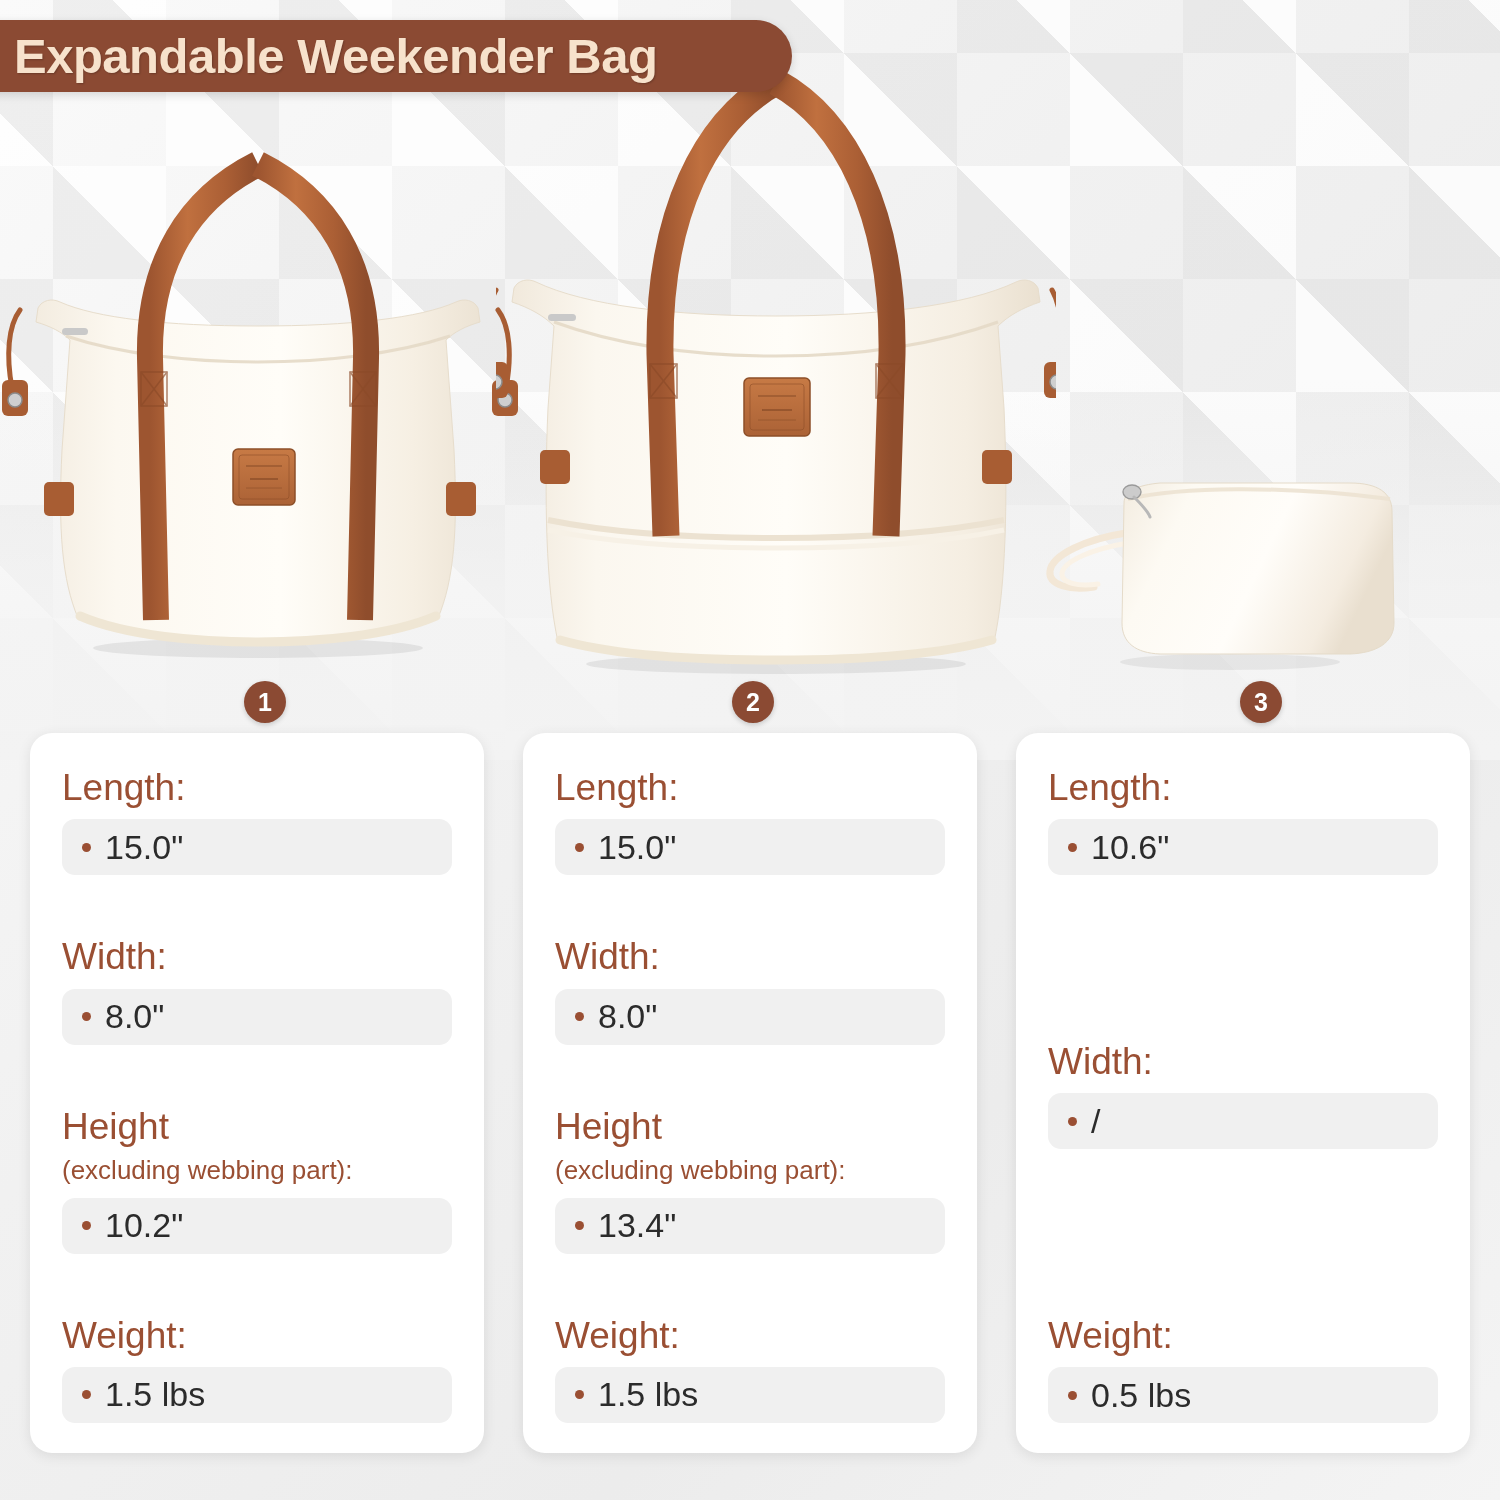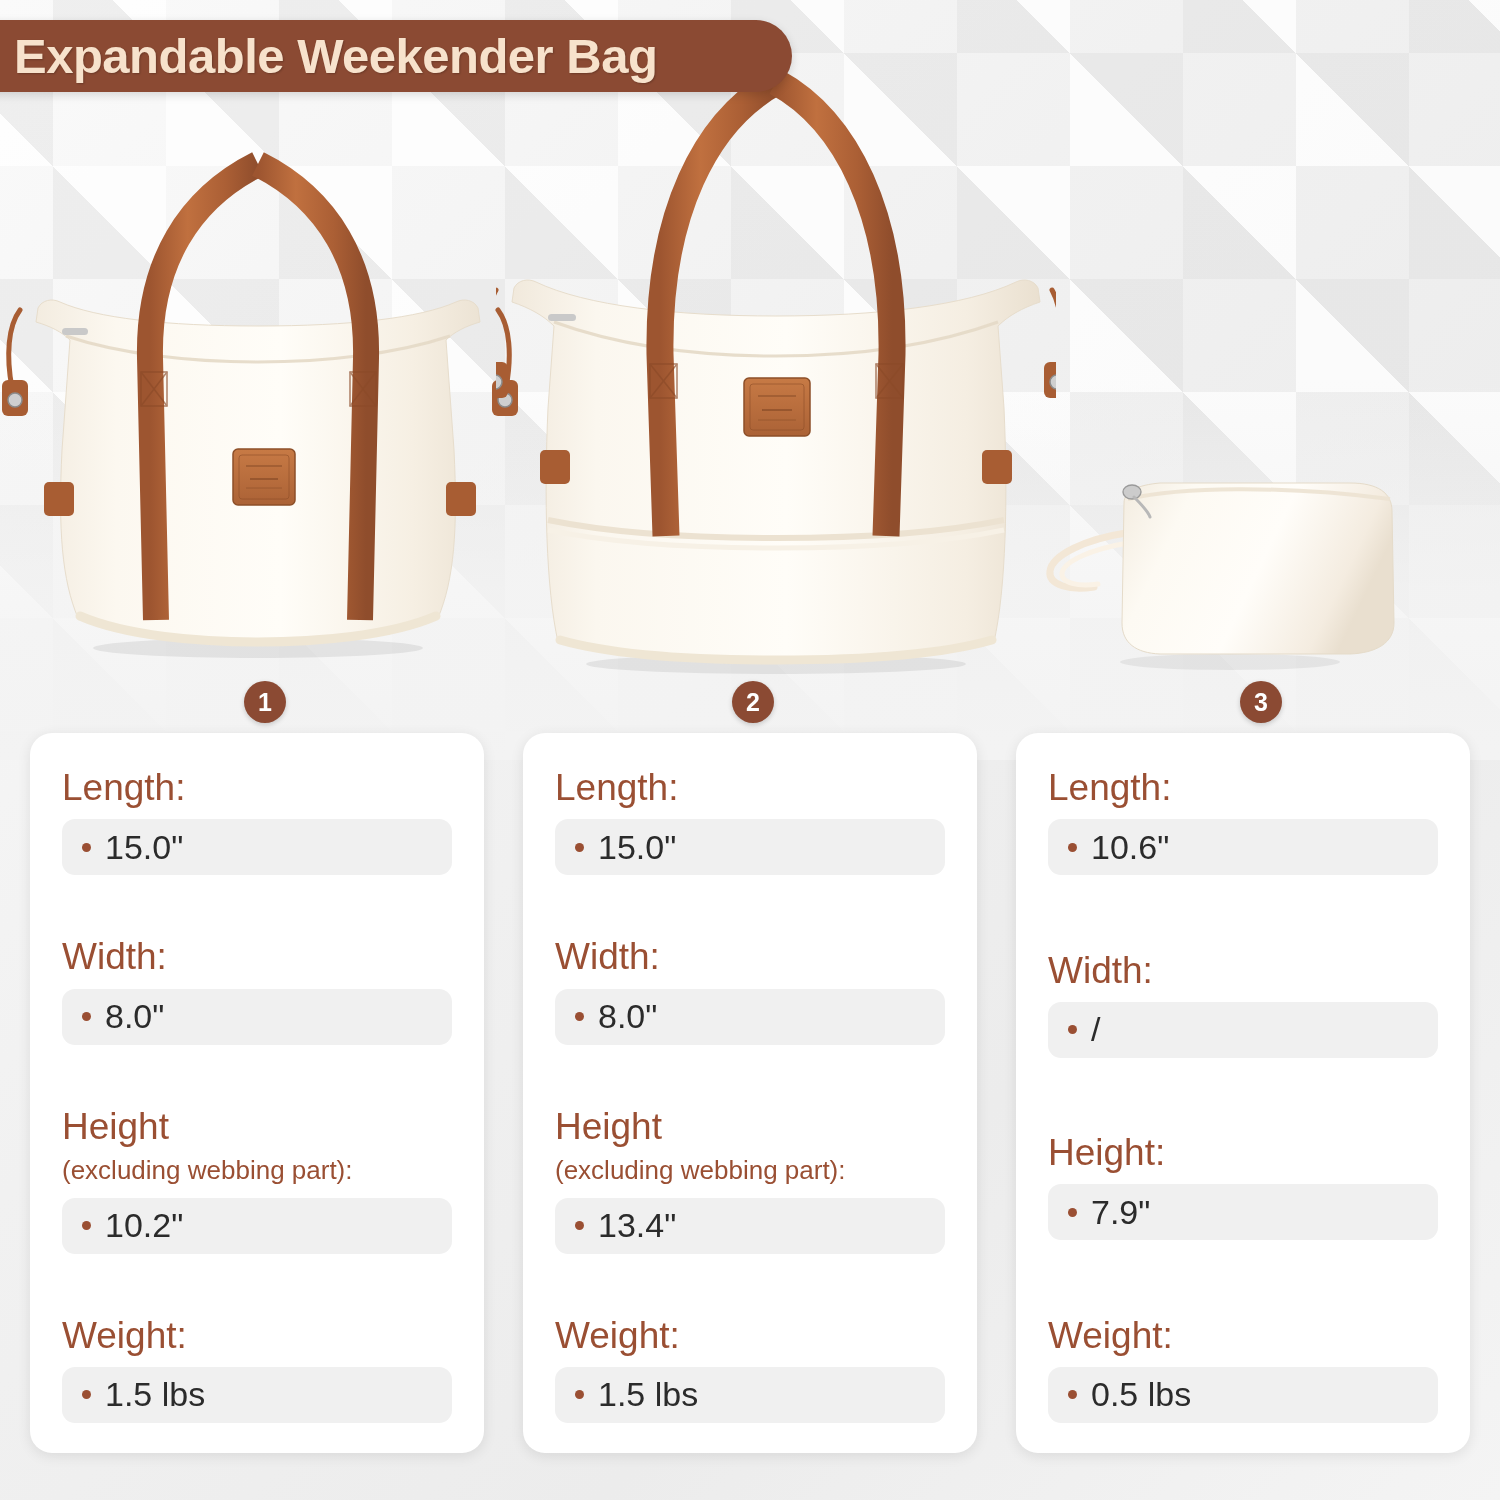--- a/index.html
+++ b/index.html
@@ -379,27 +379,20 @@
       </div>
     </div>
     <div class="spec">
       <div class="spec-label">Width:</div>
       <div class="spec-value">
         <span class="bullet"></span>
         <span class="spec-value-text">/</span>
       </div>
     </div>
     <div class="spec">
-      <div class="spec-label">Height:</div>
-      <div class="spec-value">
-        <span class="bullet"></span>
-        <span class="spec-value-text">7.9"</span>
-      </div>
-    </div>
-    <div class="spec">
       <div class="spec-label">Weight:</div>
       <div class="spec-value">
         <span class="bullet"></span>
         <span class="spec-value-text">0.5 lbs</span>
       </div>
     </div>
   </div>
 
 </div>
 

